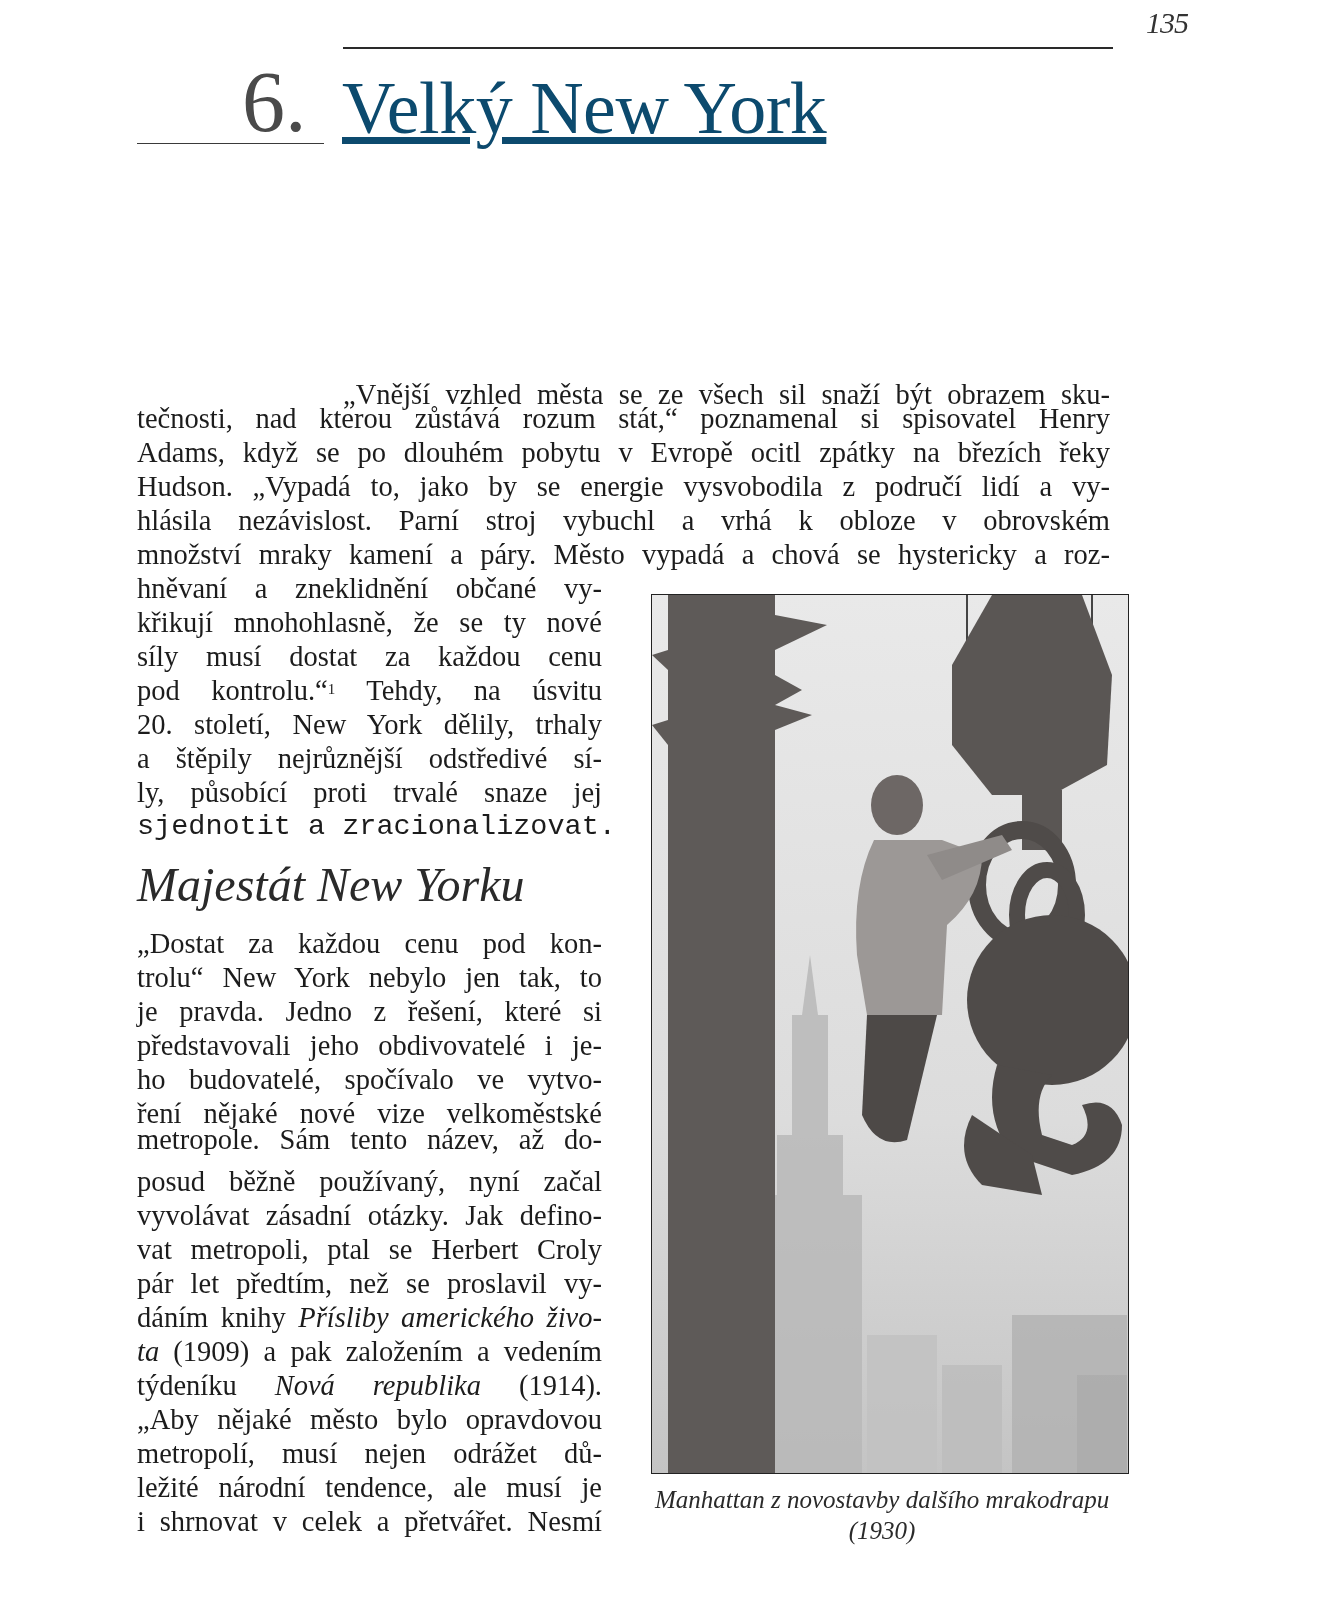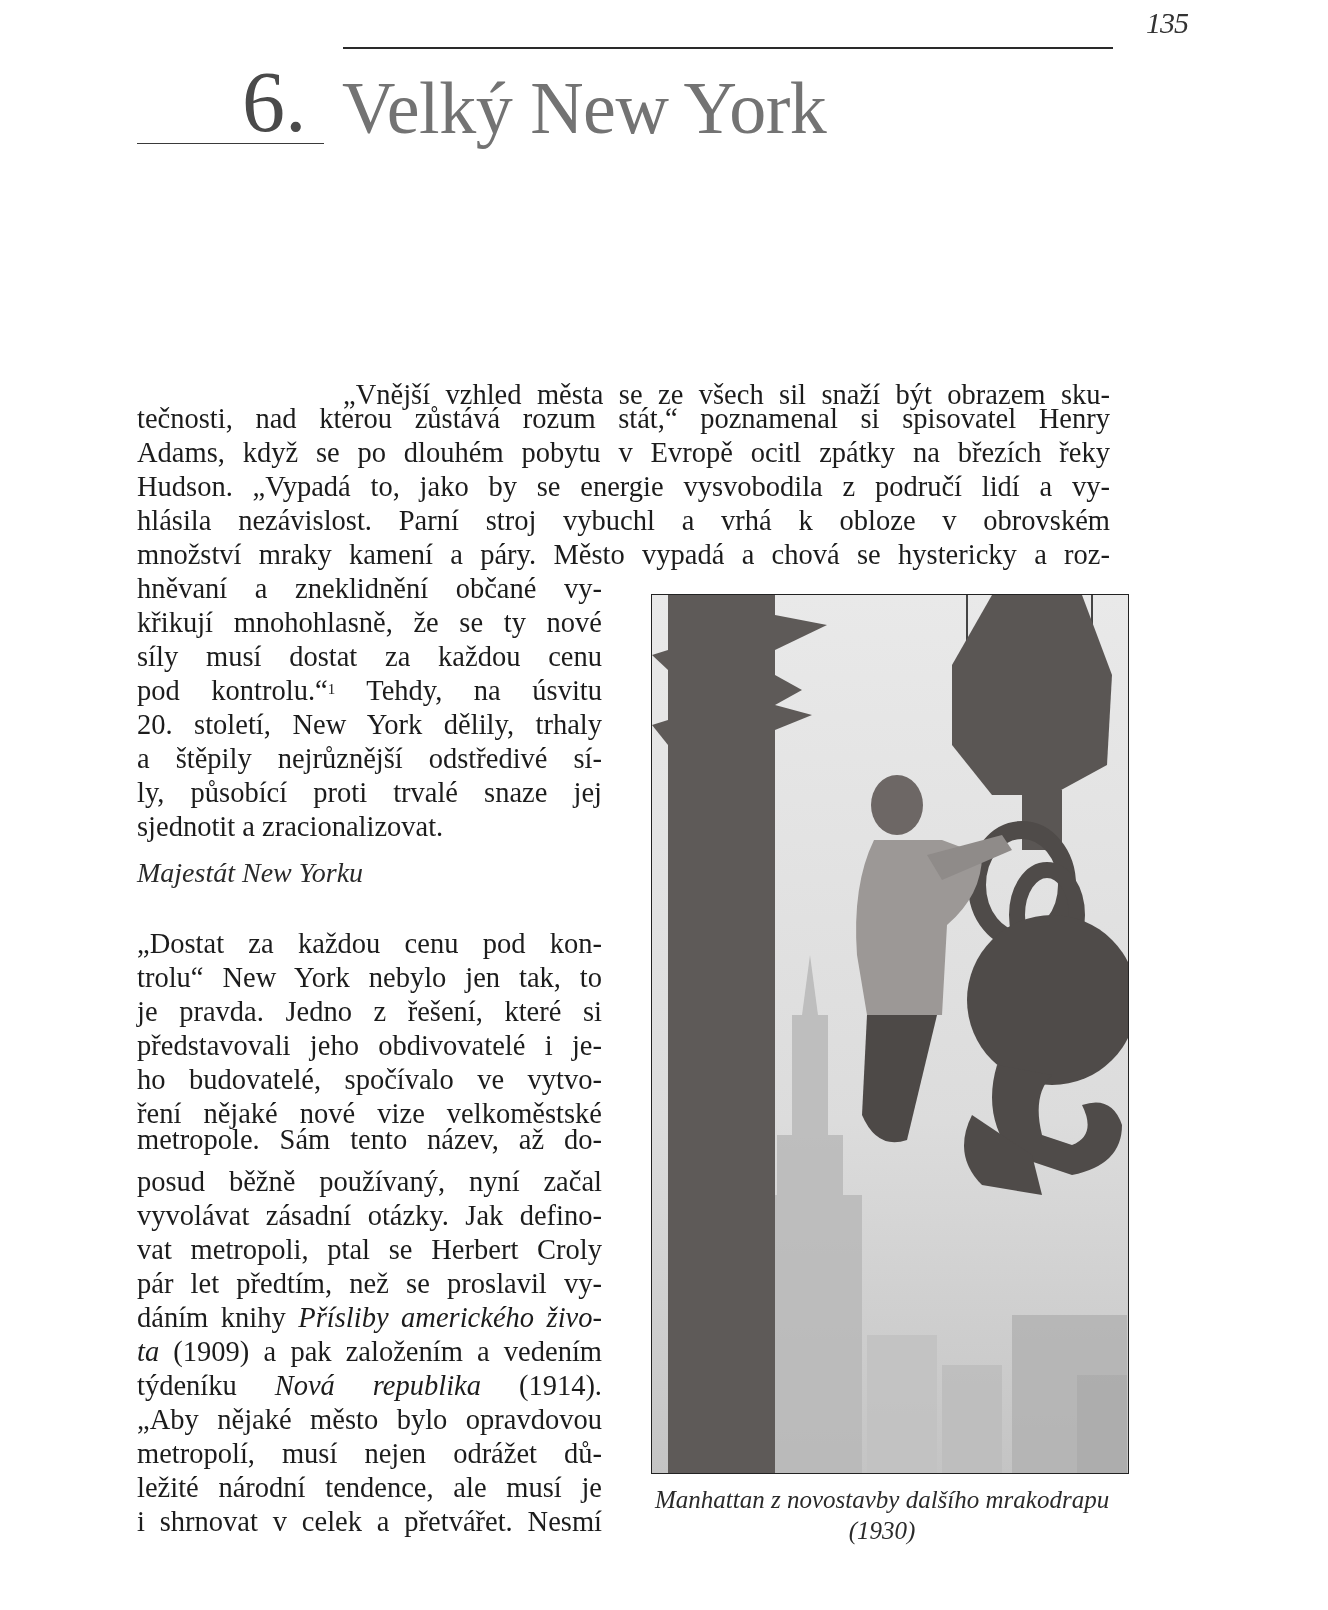--- a/index.html
+++ b/index.html
@@ -5,28 +5,28 @@
   html, body { margin: 0; padding: 0; background: #ffffff; }
   body { width: 1328px; height: 1610px; position: relative; overflow: hidden;
          font-family: "Liberation Serif", "DejaVu Serif", serif; color: #1c1c1c; }
   .page-number { position: absolute; left: 1146px; top: 6px; font-size: 30px; font-style: italic;
                  color: #333; letter-spacing: -1px; }
   .rule-top { position: absolute; left: 343px; top: 47px; width: 770px; height: 2px; background: #2a2a2a; }
   .rule-left { position: absolute; left: 137px; top: 143px; width: 187px; height: 1px; background: #3a3a3a; }
   .chapter-number { position: absolute; left: 242px; top: 52px; font-size: 86px; line-height: 100px;
                     color: #4a4a4a; font-weight: normal; }
   .chapter-title { position: absolute; left: 342px; top: 66px; font-size: 74px; line-height: 84px;
-                   color: #737373; font-weight: normal; letter-spacing: -0.5px; }
+                   color: #0c4a6e; font-weight: normal; letter-spacing: -0.5px; text-decoration: underline; }
   .line { position: absolute; font-size: 28.5px; line-height: 34px; white-space: nowrap;
           text-align: justify; text-align-last: justify; }
   .wide { left: 137px; width: 973px; }
   .narrow { left: 137px; width: 465px; }
-  .last { text-align-last: left; }
+  .last { text-align-last: left; font-family: Liberation Mono, monospace; }
   .indent-first { left: 343px; width: 767px; margin-top: 10px; }
-  .subheading { position: absolute; left: 137px; top: 857px; font-size: 28px; font-style: italic;
+  .subheading { position: absolute; left: 137px; top: 857px; font-size: 48px; font-style: italic;
                 color: #2a2a2a; }
   .photo { position: absolute; left: 651px; top: 594px; width: 476px; height: 878px;
            border: 1px solid #222; overflow: hidden; background: #d8d8d8; }
   .photo svg { display: block; }
   .caption { position: absolute; left: 655px; top: 1484px; font-size: 25px; line-height: 31px;
              font-style: italic; color: #2a2a2a; text-align: center; }
   i.it { font-style: italic; }
   sup { font-size: 15px; vertical-align: top; position: relative; top: -2px; }
 </style>
 </head>

